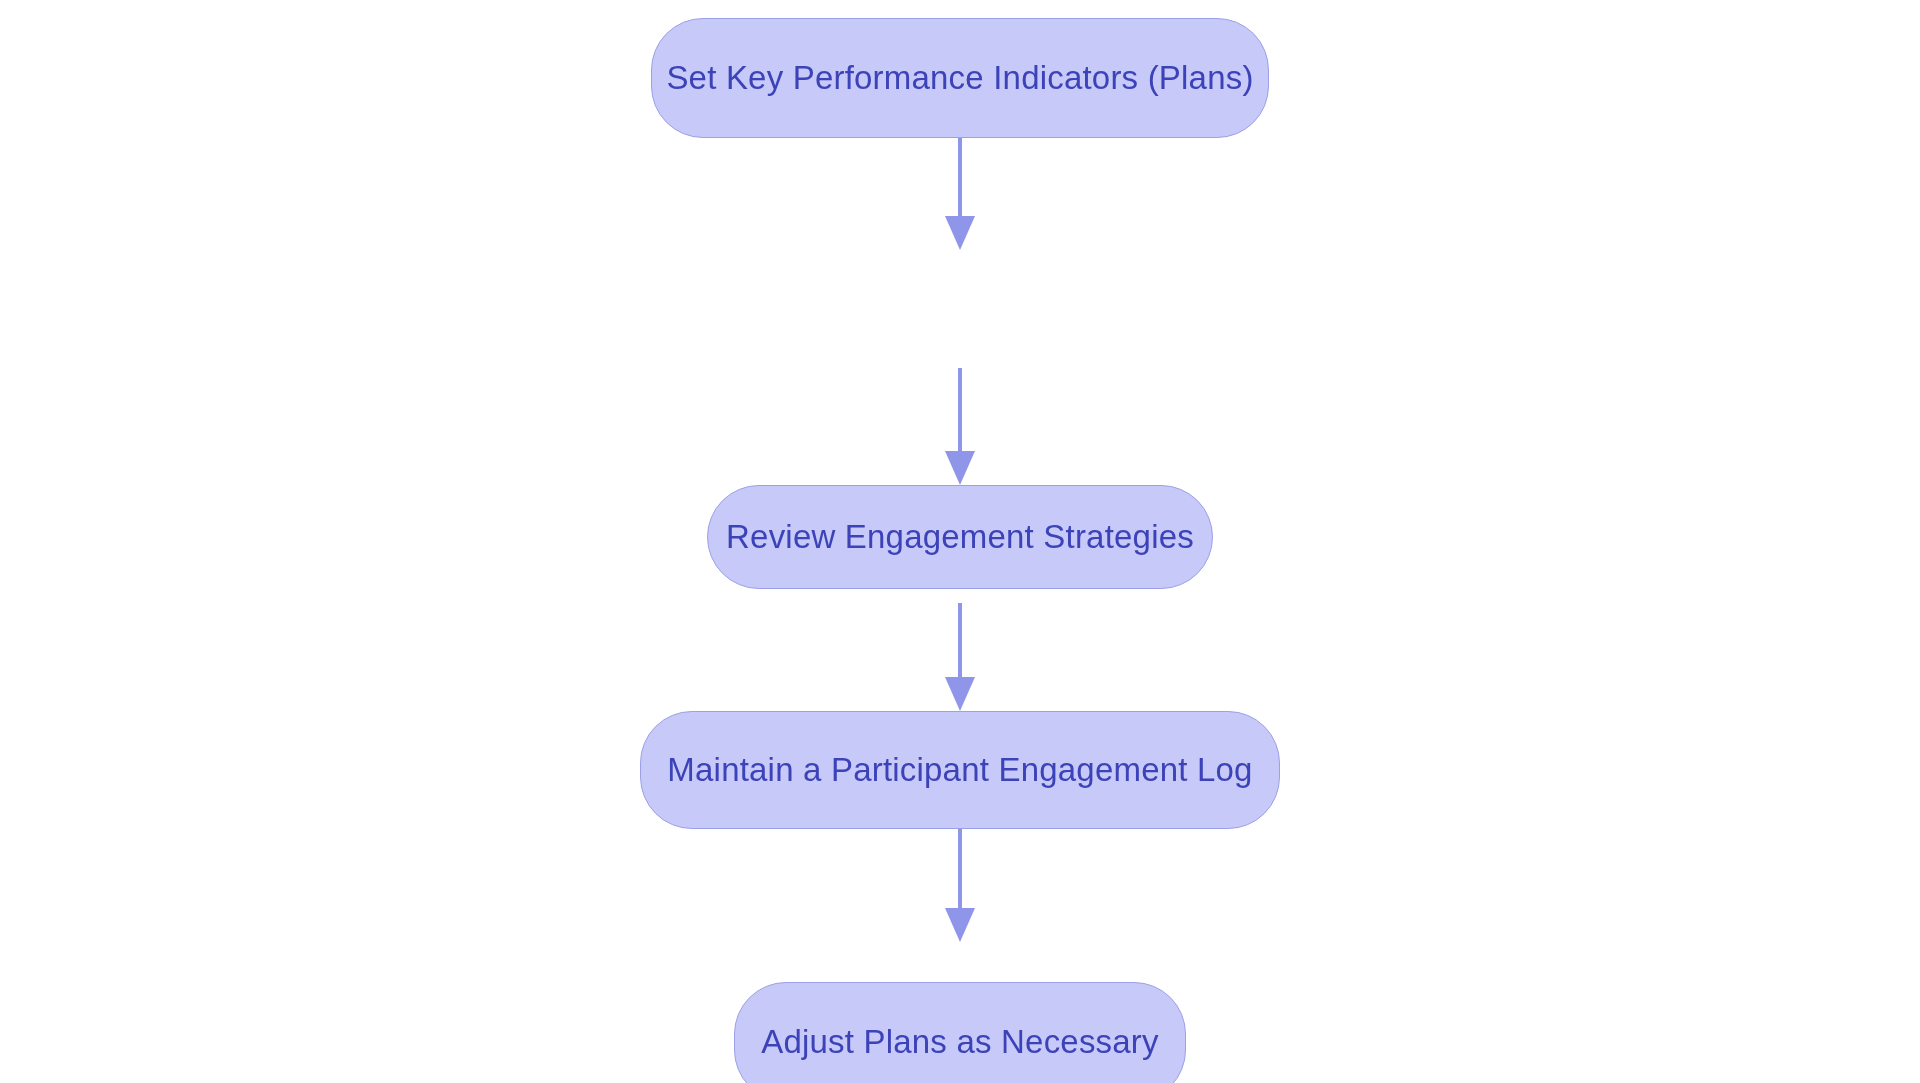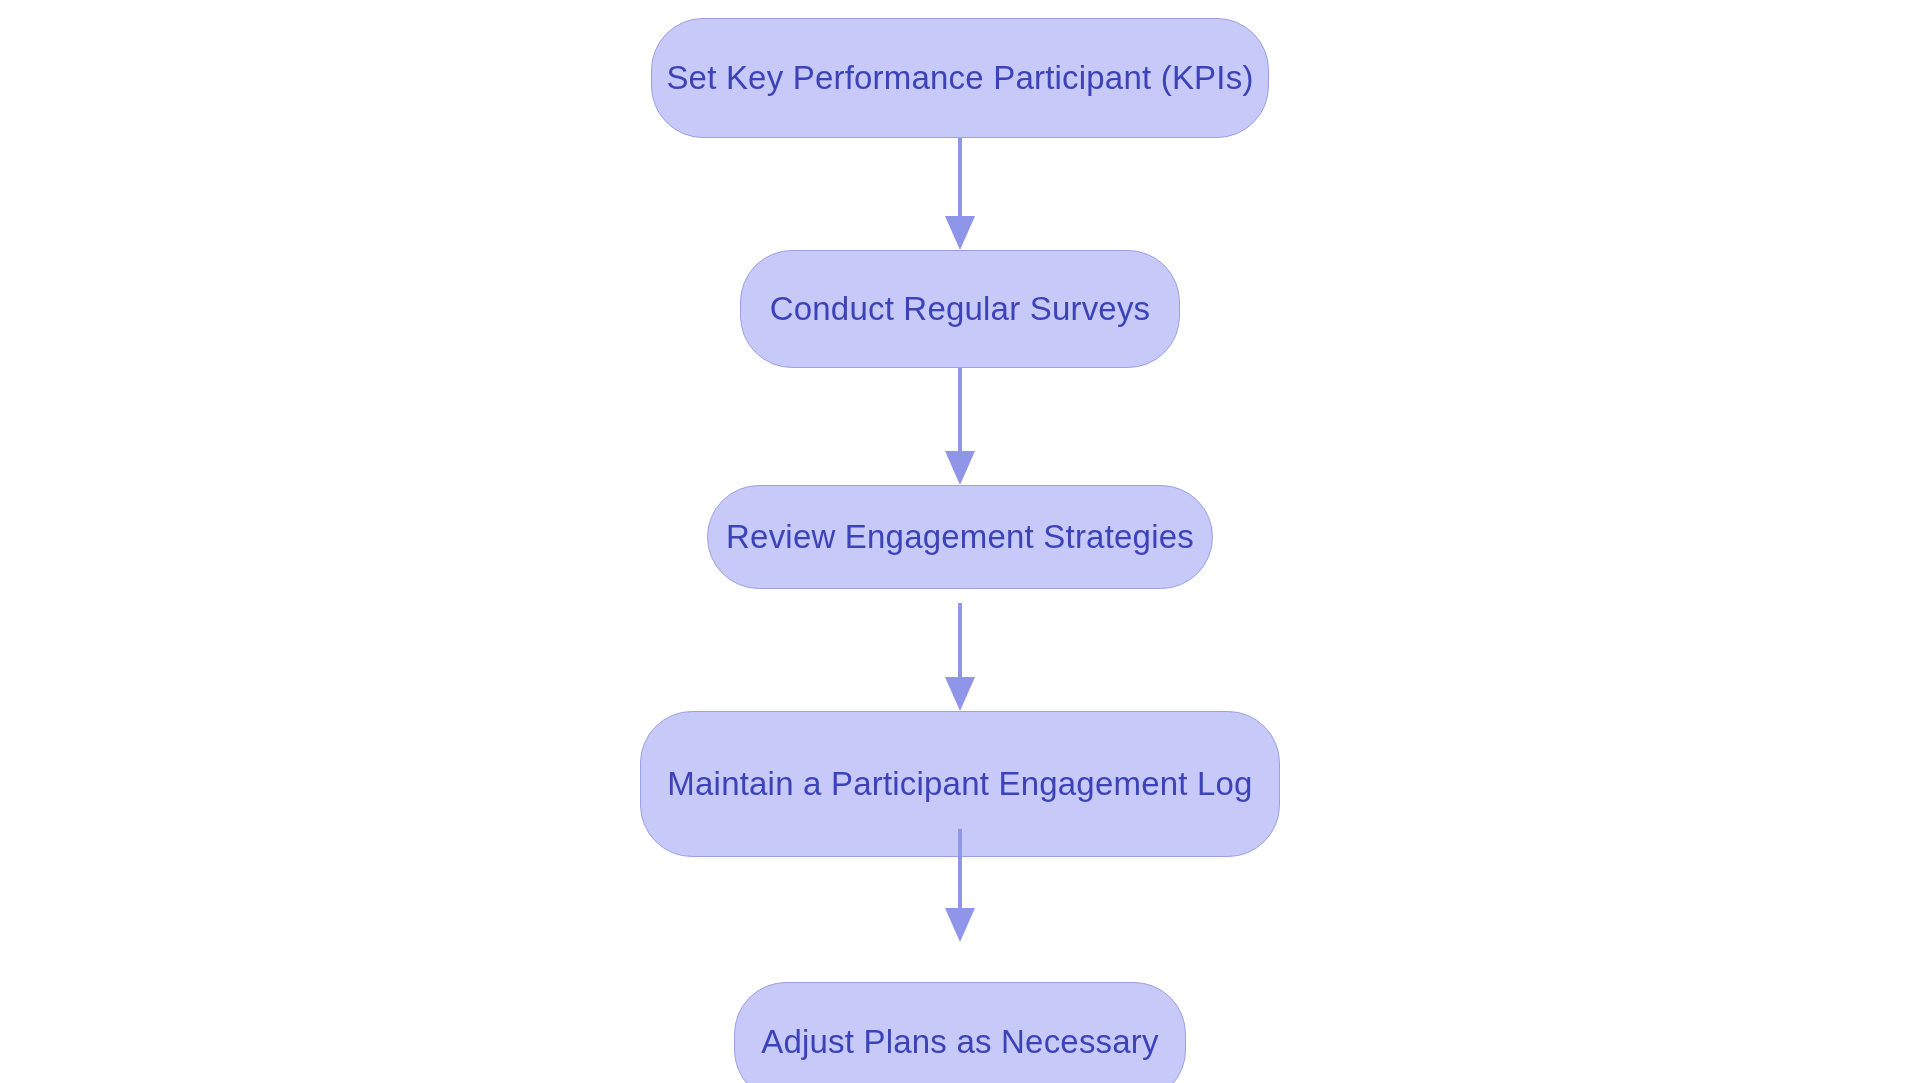--- a/index.html
+++ b/index.html
@@ -31,21 +31,21 @@
     color:var(--node-text);
     font-size:33px;
     font-weight:500;
     letter-spacing:0.2px;
     white-space:nowrap;
   }
   
   .n1{top:18px;  left:651px; width:618px; height:120px;}
   .n2{top:250px; left:740px; width:440px; height:118px;}
   .n3{top:485px; left:707px; width:506px; height:104px;}
-  .n4{top:711px; left:640px; width:640px; height:146px;}
+  .n4{top:711px; left:640px; width:640px; height:118px;}
   .n5{top:982px; left:734px; width:452px; height:120px;}
 
   .arrow{
     position:absolute;
     left:945px;           
     width:30px;
     display:flex;
     flex-direction:column;
     align-items:center;
   }
@@ -63,28 +63,27 @@
     border-left:15px solid transparent;
     border-right:15px solid transparent;
     border-top:34px solid var(--arrow);
   }
 </style>
 </head>
 <body>
 
 <div class="canvas">
 
-  <div class="node n1">Set Key Performance Participant (KPIs)</div>
+  <div class="node n1">Set Key Performance Indicators (Plans)</div>
 
   <div class="arrow a1">
     <div class="shaft"></div>
     <div class="head"></div>
   </div>
 
-  <div class="node n2">Conduct Regular Surveys</div>
 
   <div class="arrow a2">
     <div class="shaft"></div>
     <div class="head"></div>
   </div>
 
   <div class="node n3">Review Engagement Strategies</div>
 
   <div class="arrow a3">
     <div class="shaft"></div>

